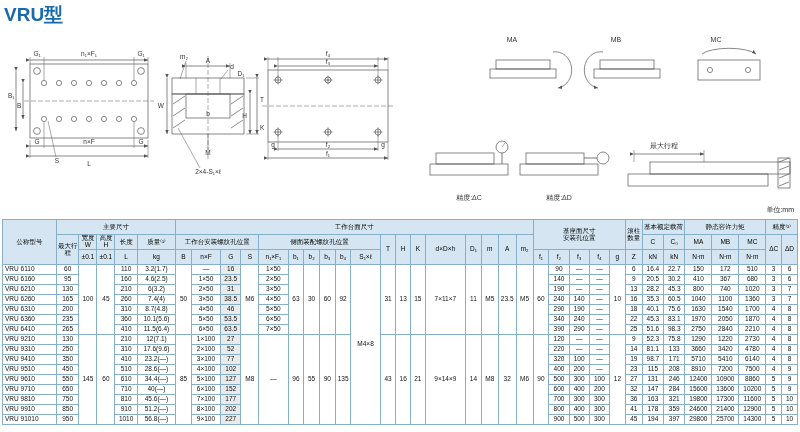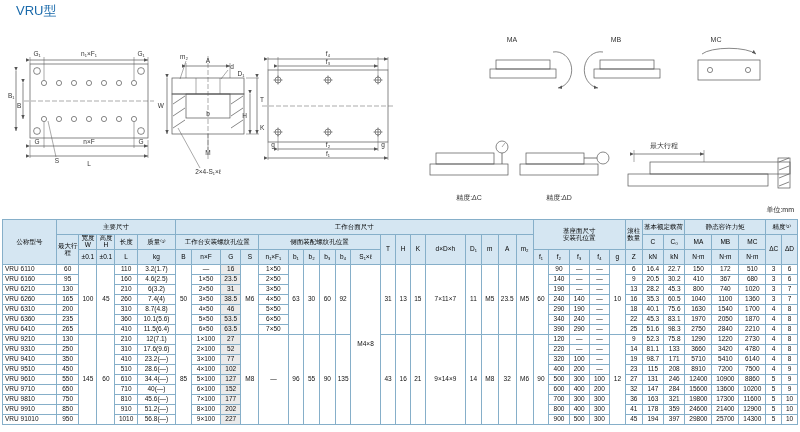--- a/index.html
+++ b/index.html
@@ -1,19 +1,19 @@
 <!DOCTYPE html>
 <html><head>
 <meta charset="utf-8">
 <style>
   *{box-sizing:border-box}
   html,body{margin:0;padding:0;width:800px;height:432px;background:#fff;
     font-family:"Liberation Sans","DejaVu Sans",sans-serif}
   #stage{position:relative;width:800px;height:432px;overflow:hidden;background:#fff}
-  .title{position:absolute;left:16px;top:2px;font-size:13px;font-weight:normal;color:#1a6aab}
+  .title{position:absolute;left:4px;top:2px;font-size:19px;font-weight:bold;color:#1a6aab}
   .unit{position:absolute;right:6px;top:205px;font-size:7px;color:#222}
   svg{position:absolute;left:0;top:0}
   svg text{font-family:"Liberation Sans","DejaVu Sans",sans-serif;fill:#333}
   table{position:absolute;left:2px;top:219px;border-collapse:collapse;table-layout:fixed;
     width:796px;border:1.2px solid #3c7da6}
   th,td{border:0.6px solid #86afc9;font-size:6.5px;line-height:1.05;text-align:center;
     padding:0;overflow:hidden;white-space:nowrap;color:#111}
   th{background:#d5e6f2;font-weight:normal;white-space:normal;color:#000}
   thead tr{height:15px}
   tbody tr{height:10px}

